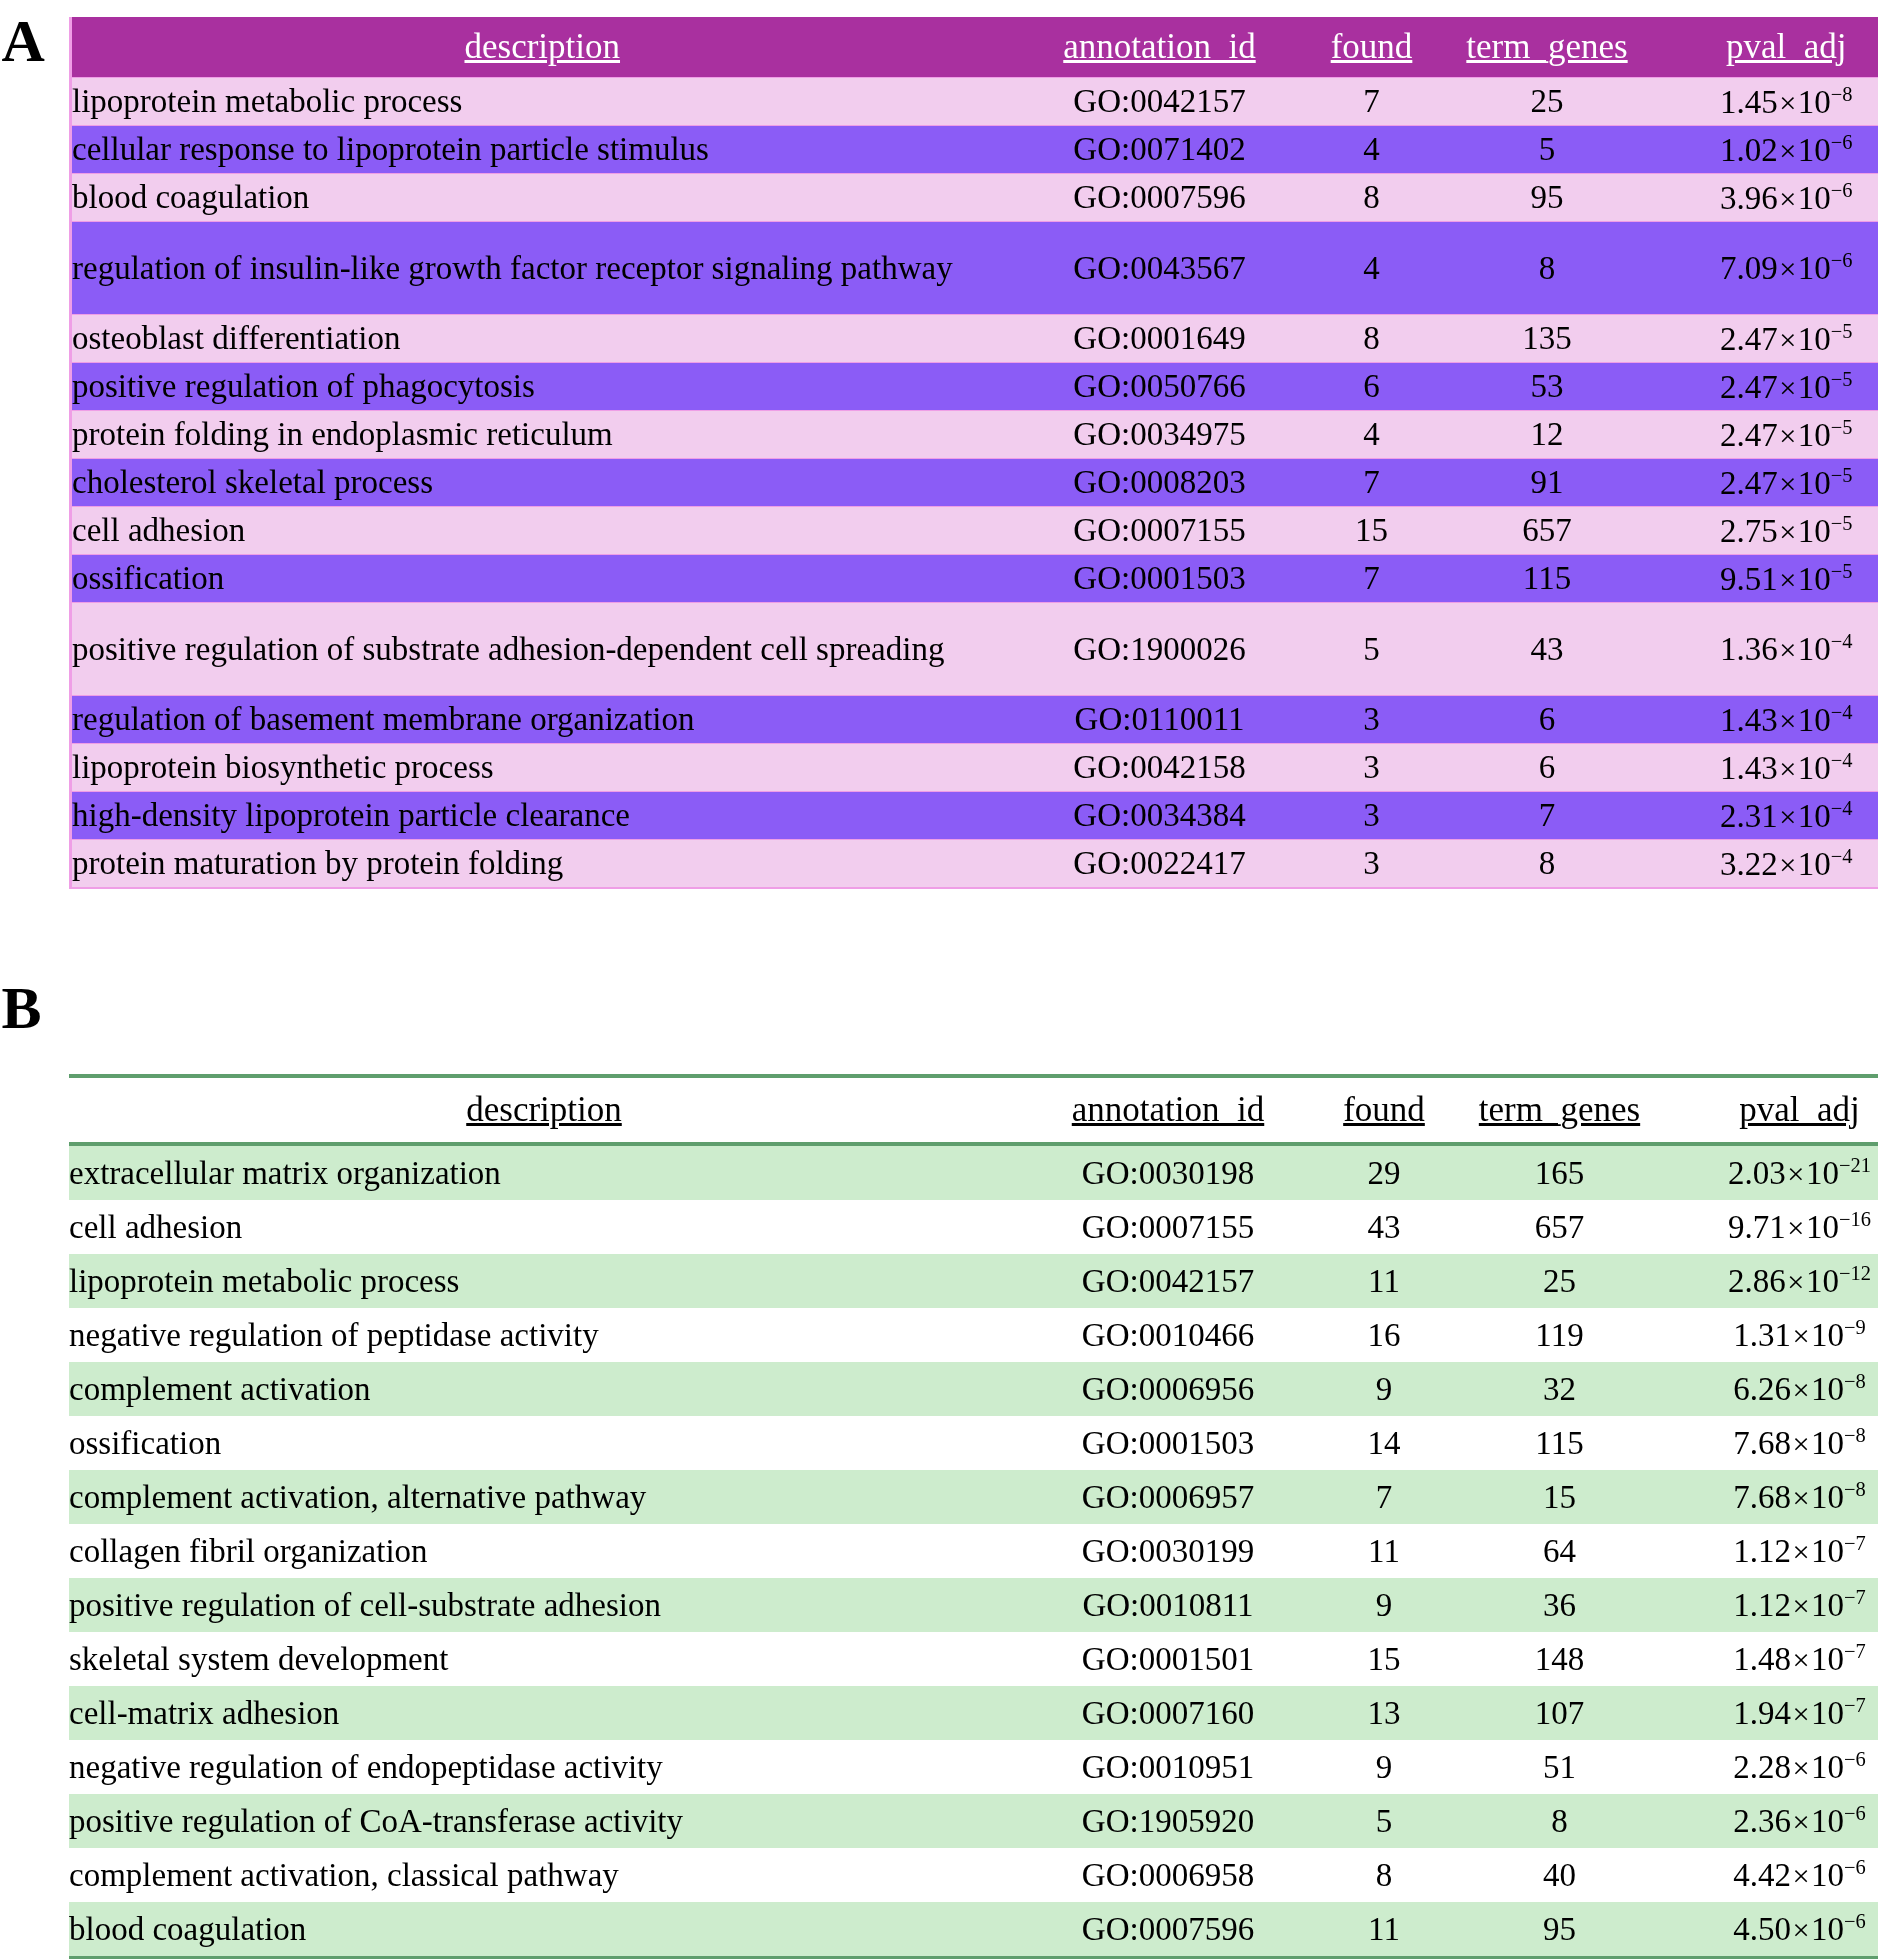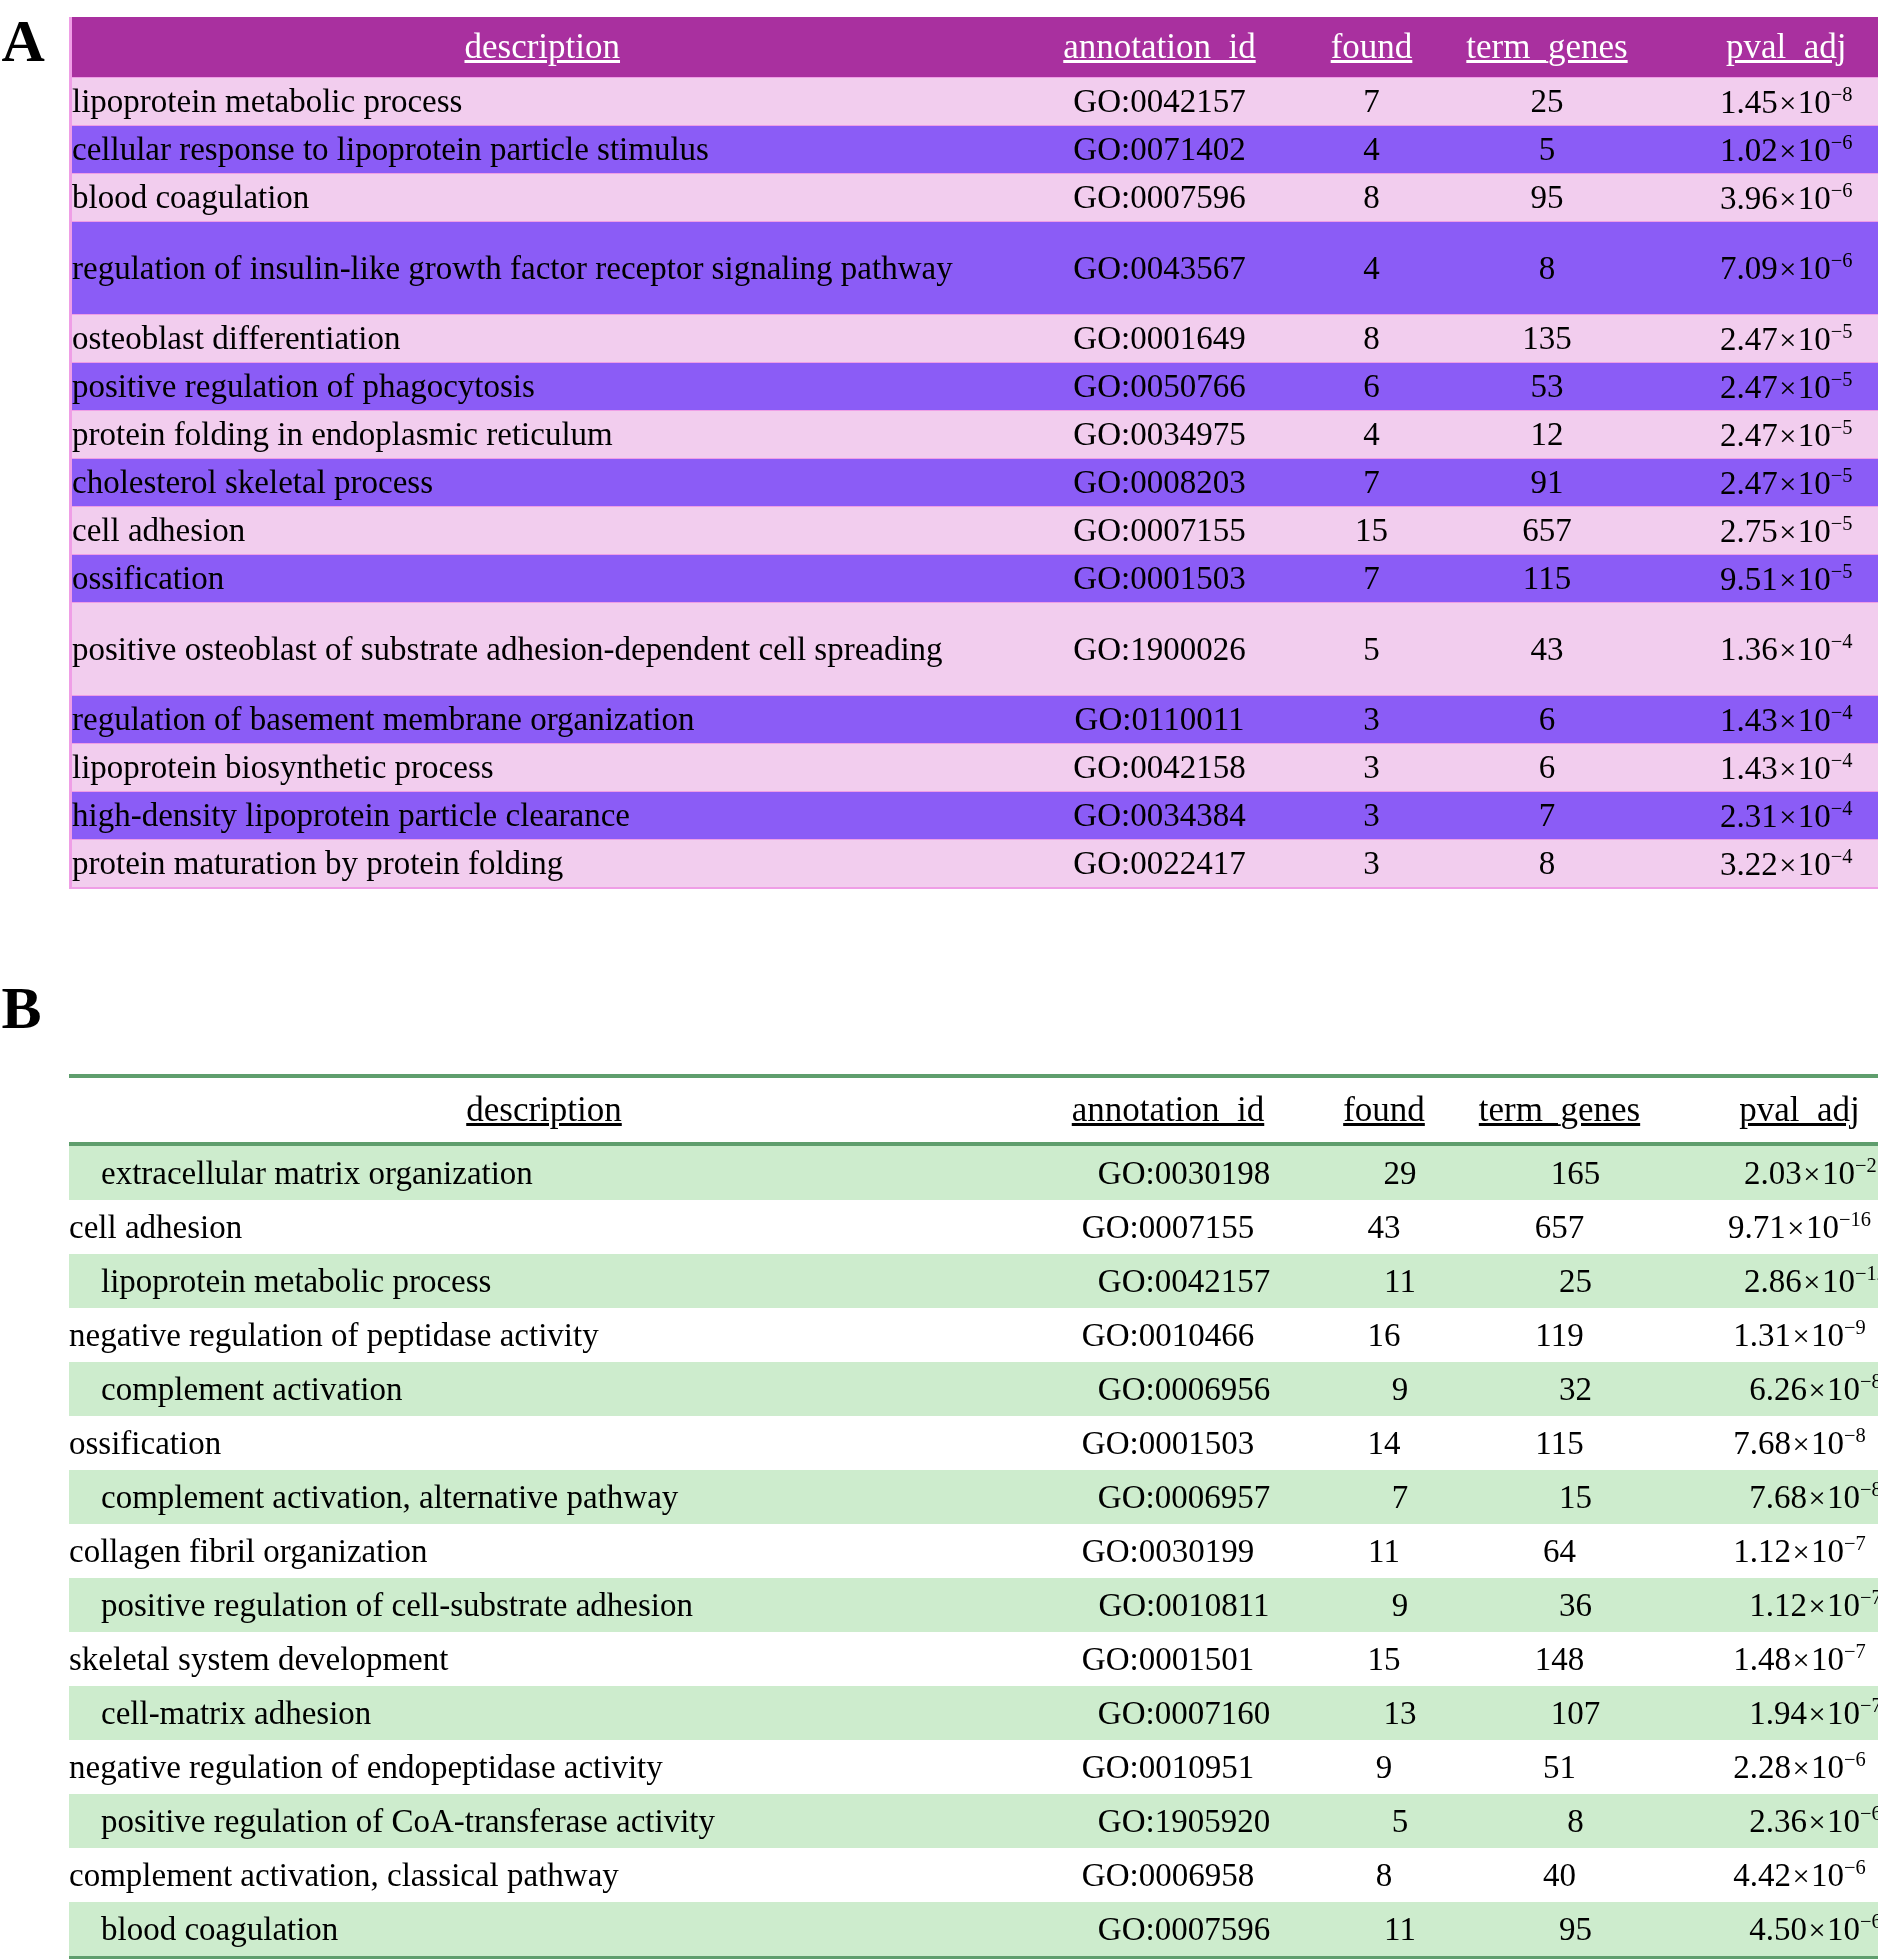--- a/index.html
+++ b/index.html
@@ -96,21 +96,21 @@
     border-top: 4.6px solid #5f9e6d;
     border-bottom: 4.6px solid #5f9e6d;
   }
   #table-b thead th {
     background: #ffffff;
     color: #000000;
     height: 64px;
     font-size: 35px;
     border-bottom: 4.6px solid #5f9e6d;
   }
-  #table-b tbody tr.odd  td { background: #cdeccd; padding-left: 32px; }
+  #table-b tbody tr.odd  td { background: #cdeccd; }
   #table-b tbody tr.even td { background: #ffffff; }
   #table-b tbody tr td { height: 54px; }
 
   
   #table-b .col-desc  { width: 950px; }
   #table-b .col-ann   { width: 298px;  }
   #table-b .col-found { width: 134px;  }
   #table-b .col-term  { width: 217px;  }
   #table-b .col-pval  { width: 263px;  }
 </style>
@@ -203,21 +203,21 @@
         <td class="cell-pval">2.75<span class="times">×</span>10<span class="sup">−5</span></td>
       </tr>
       <tr class="even">
         <td class="cell-desc">ossification</td>
         <td class="cell-ann">GO:0001503</td>
         <td class="cell-found">7</td>
         <td class="cell-term">115</td>
         <td class="cell-pval">9.51<span class="times">×</span>10<span class="sup">−5</span></td>
       </tr>
       <tr class="odd tall">
-        <td class="cell-desc">positive osteoblast of substrate adhesion-dependent cell spreading</td>
+        <td class="cell-desc">positive regulation of substrate adhesion-dependent cell spreading</td>
         <td class="cell-ann">GO:1900026</td>
         <td class="cell-found">5</td>
         <td class="cell-term">43</td>
         <td class="cell-pval">1.36<span class="times">×</span>10<span class="sup">−4</span></td>
       </tr>
       <tr class="even">
         <td class="cell-desc">regulation of basement membrane organization</td>
         <td class="cell-ann">GO:0110011</td>
         <td class="cell-found">3</td>
         <td class="cell-term">6</td>

